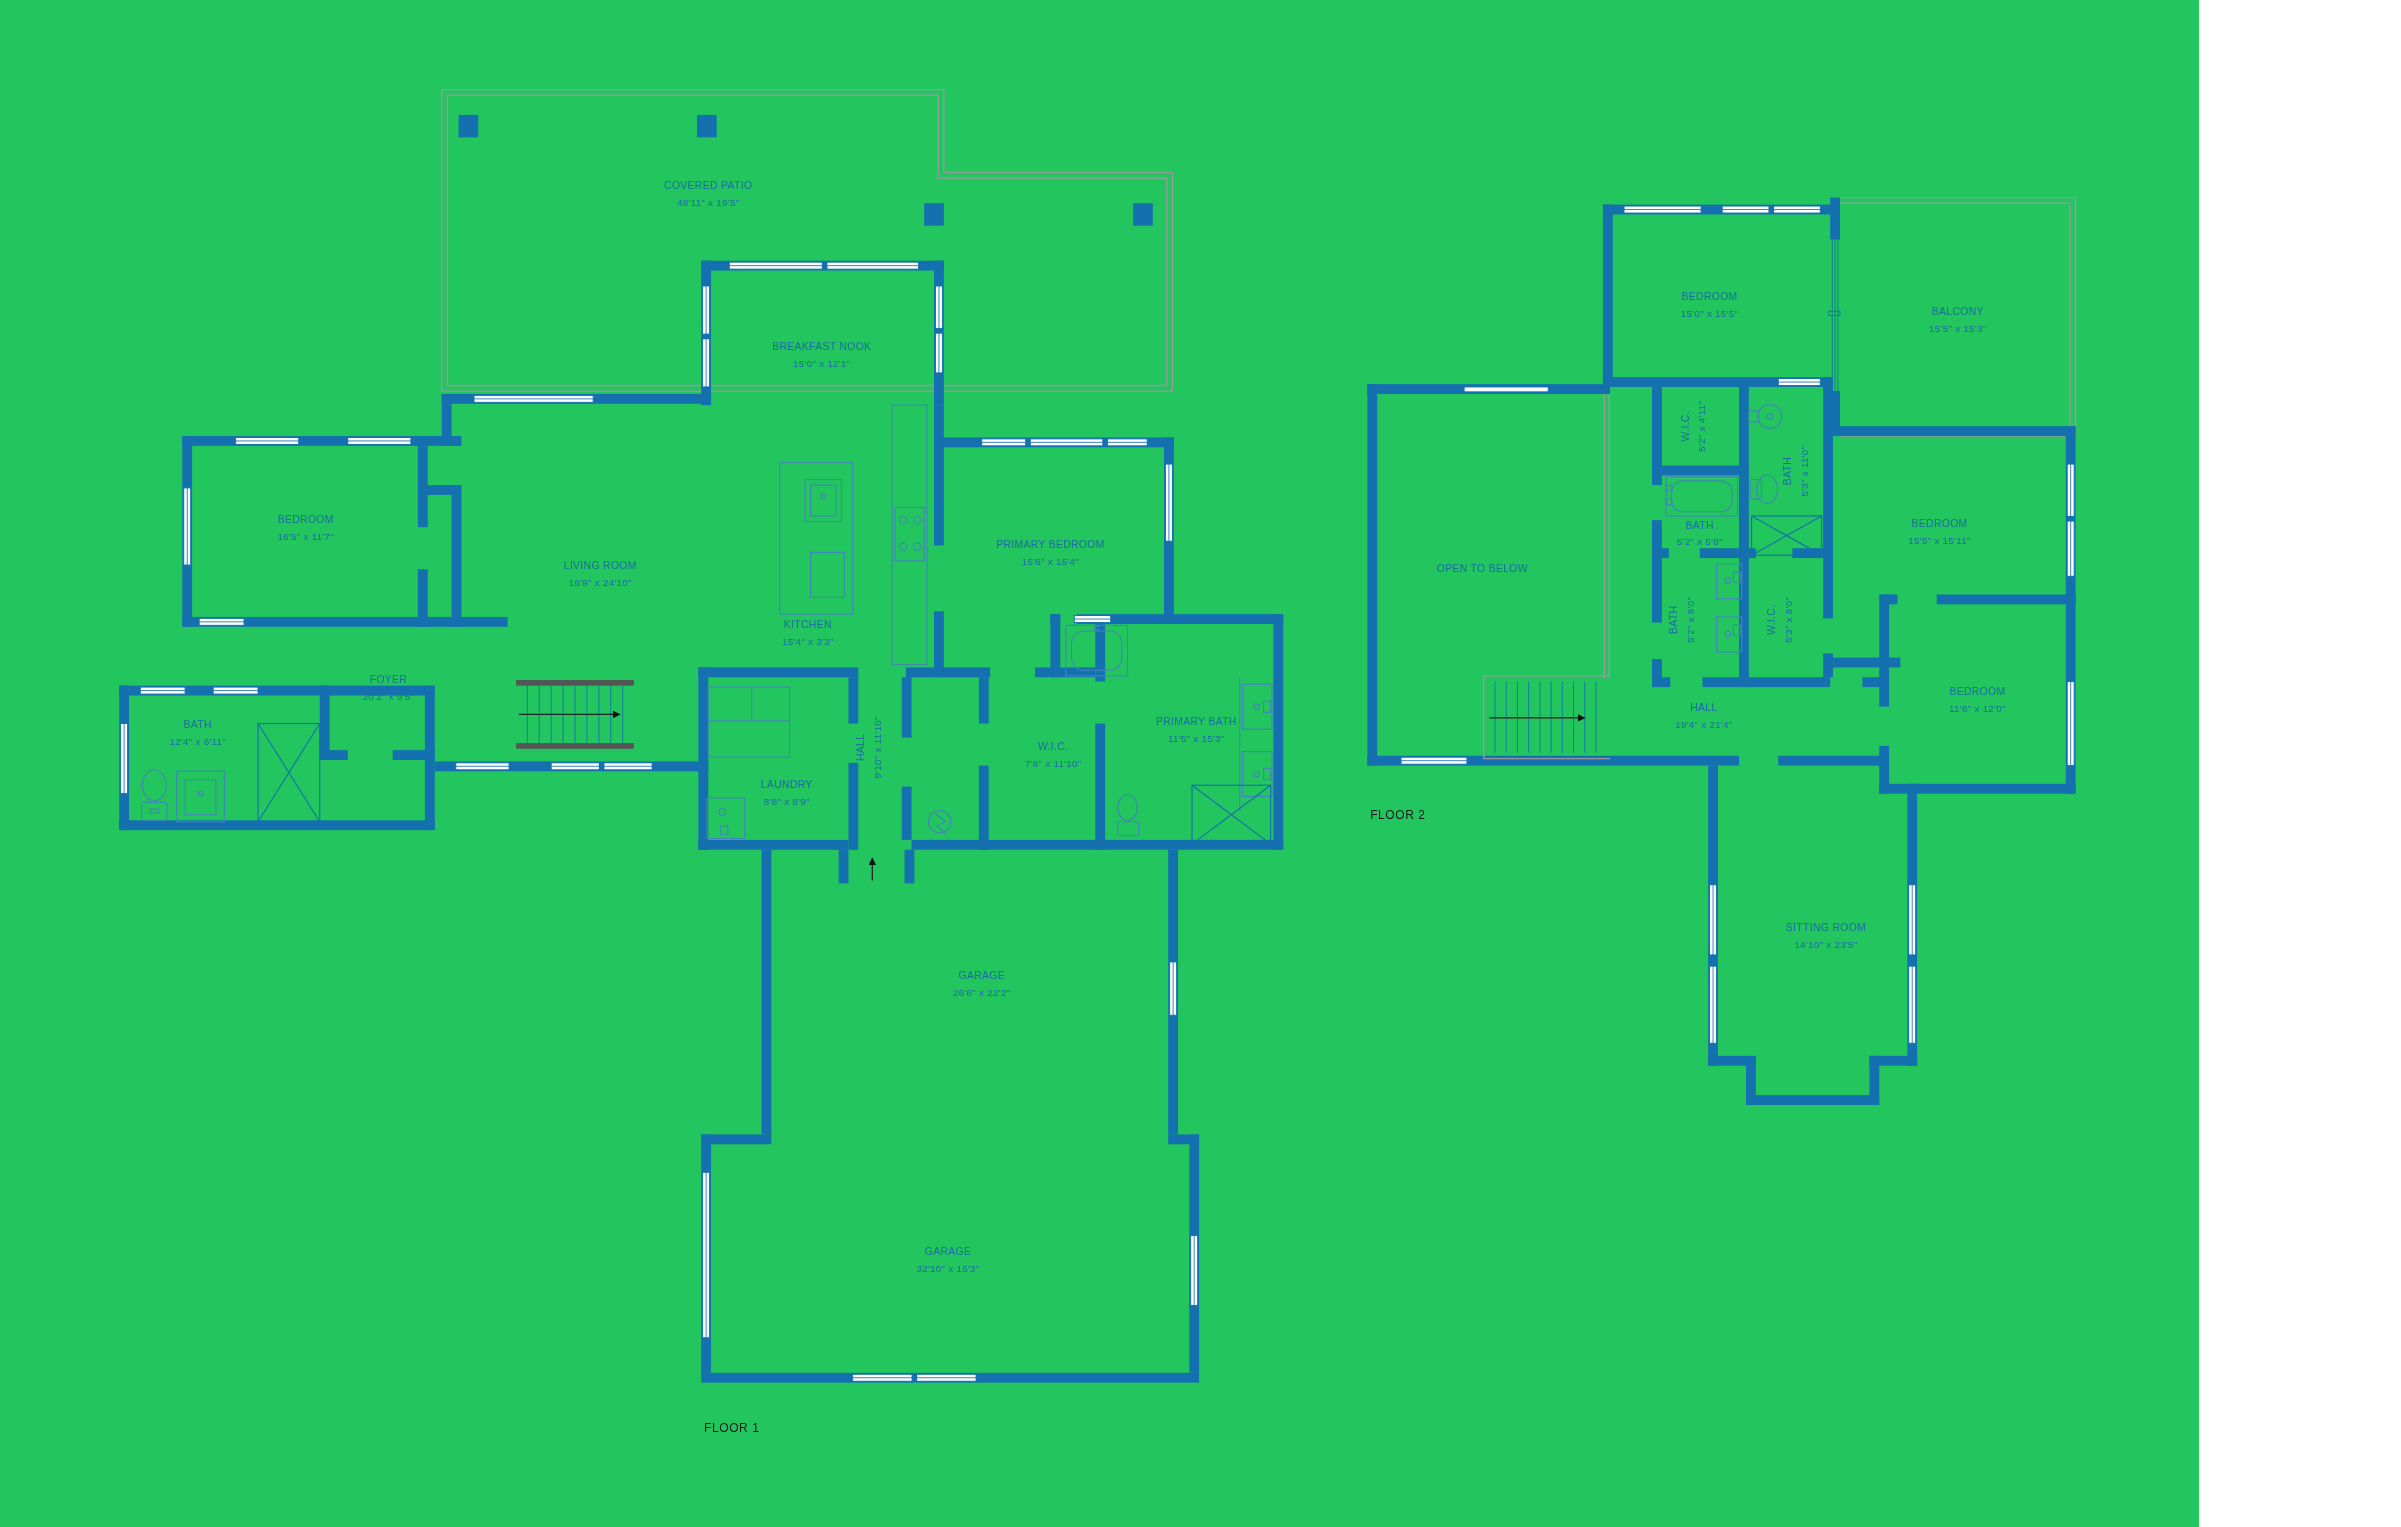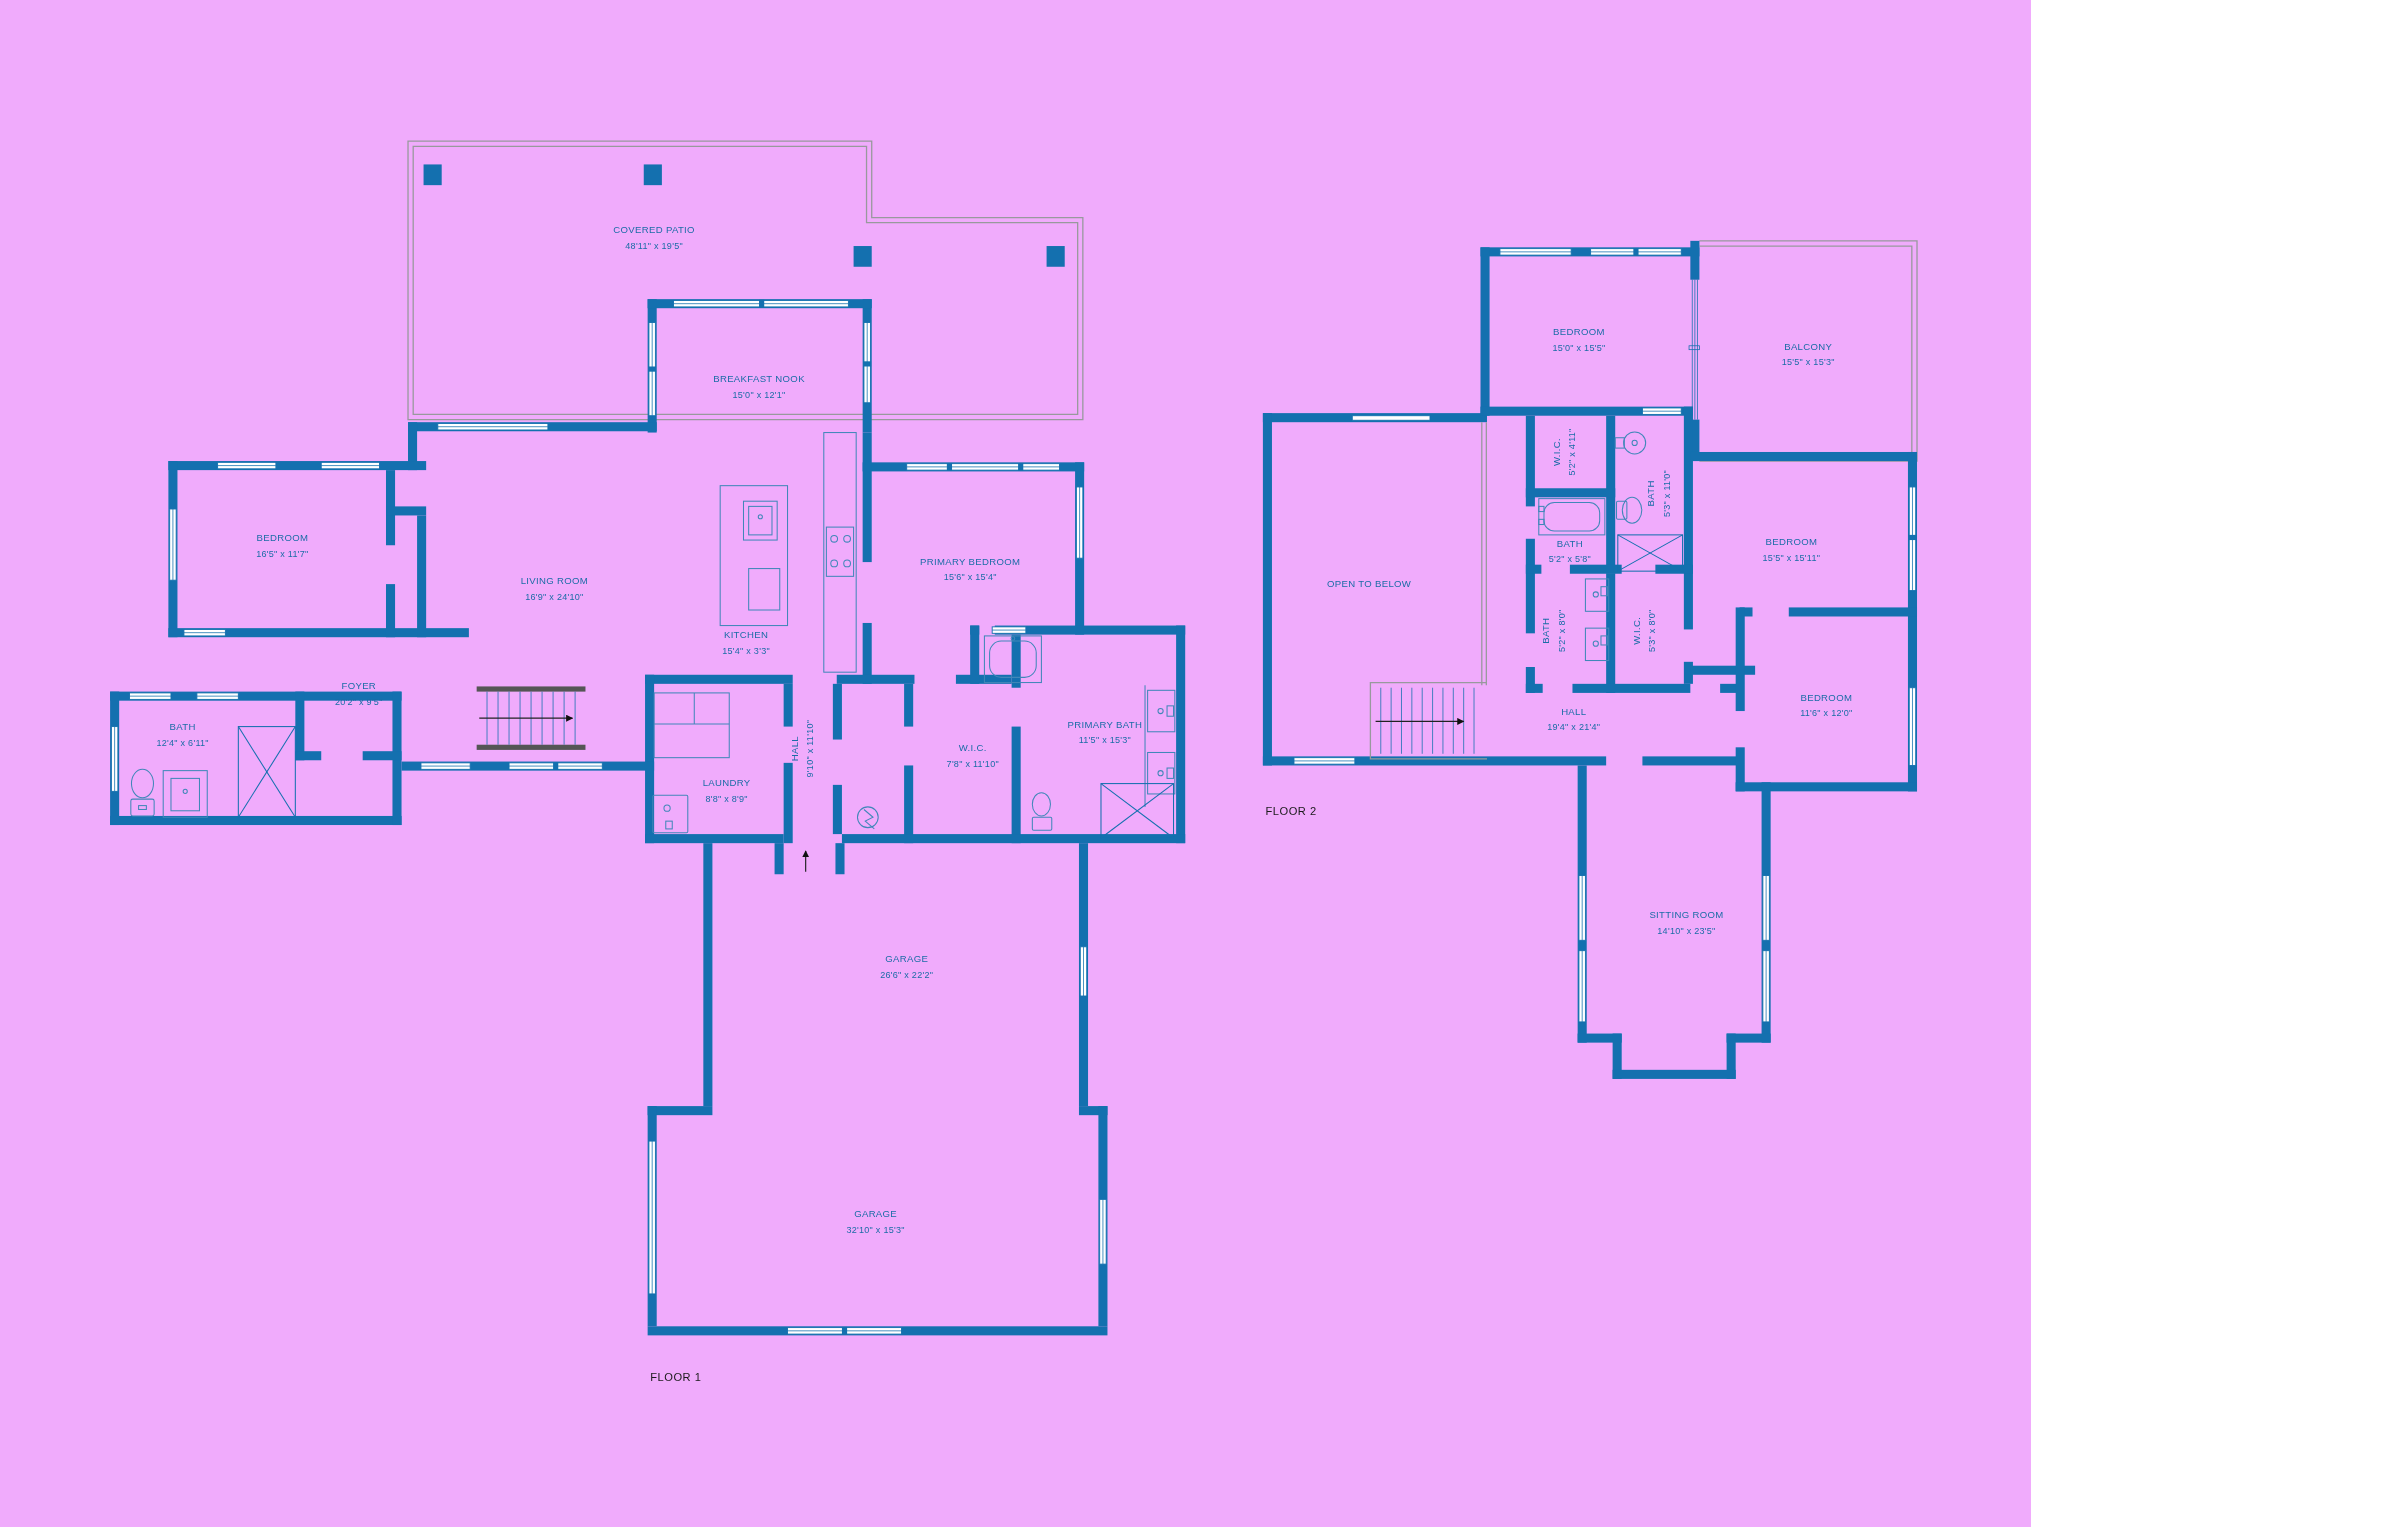--- a/index.html
+++ b/index.html
@@ -1,16 +1,16 @@
 <!DOCTYPE html>
 <html style="font-size:9.6px"><head>
 <meta charset="utf-8">
 <style>
   html,body{margin:0;padding:0;background:#ffffff;}
-  .stage{position:relative;width:2031px;height:1527px;background:#f0abfc;overflow:hidden;}
+  .stage{position:relative;width:2199px;height:1527px;background:#22c55e;overflow:hidden;}
   svg{display:block;width:100%;height:100%;}
   .rm{font-family:"Liberation Sans",sans-serif;font-size:7.4px;fill:#1a6ca6;text-anchor:middle;letter-spacing:.25px;}
   .dm{font-family:"Liberation Sans",sans-serif;font-size:7px;fill:#1a6ca6;text-anchor:middle;letter-spacing:.2px;}
   .fl{font-family:"Liberation Sans",sans-serif;font-size:8.6px;fill:#1b1b1b;text-anchor:start;letter-spacing:.4px;}
   .wall{fill:#1470af;}
   .win{fill:#ffffff;stroke:#1470af;stroke-width:.7;}
   .wl{stroke:#1470af;stroke-width:.6;fill:none;}
   .fx{stroke:#4187b9;stroke-width:.8;fill:none;}
   .fx2{stroke:#1470af;stroke-width:.8;fill:none;}
   .gray{stroke:#98999d;stroke-width:1;fill:none;}

